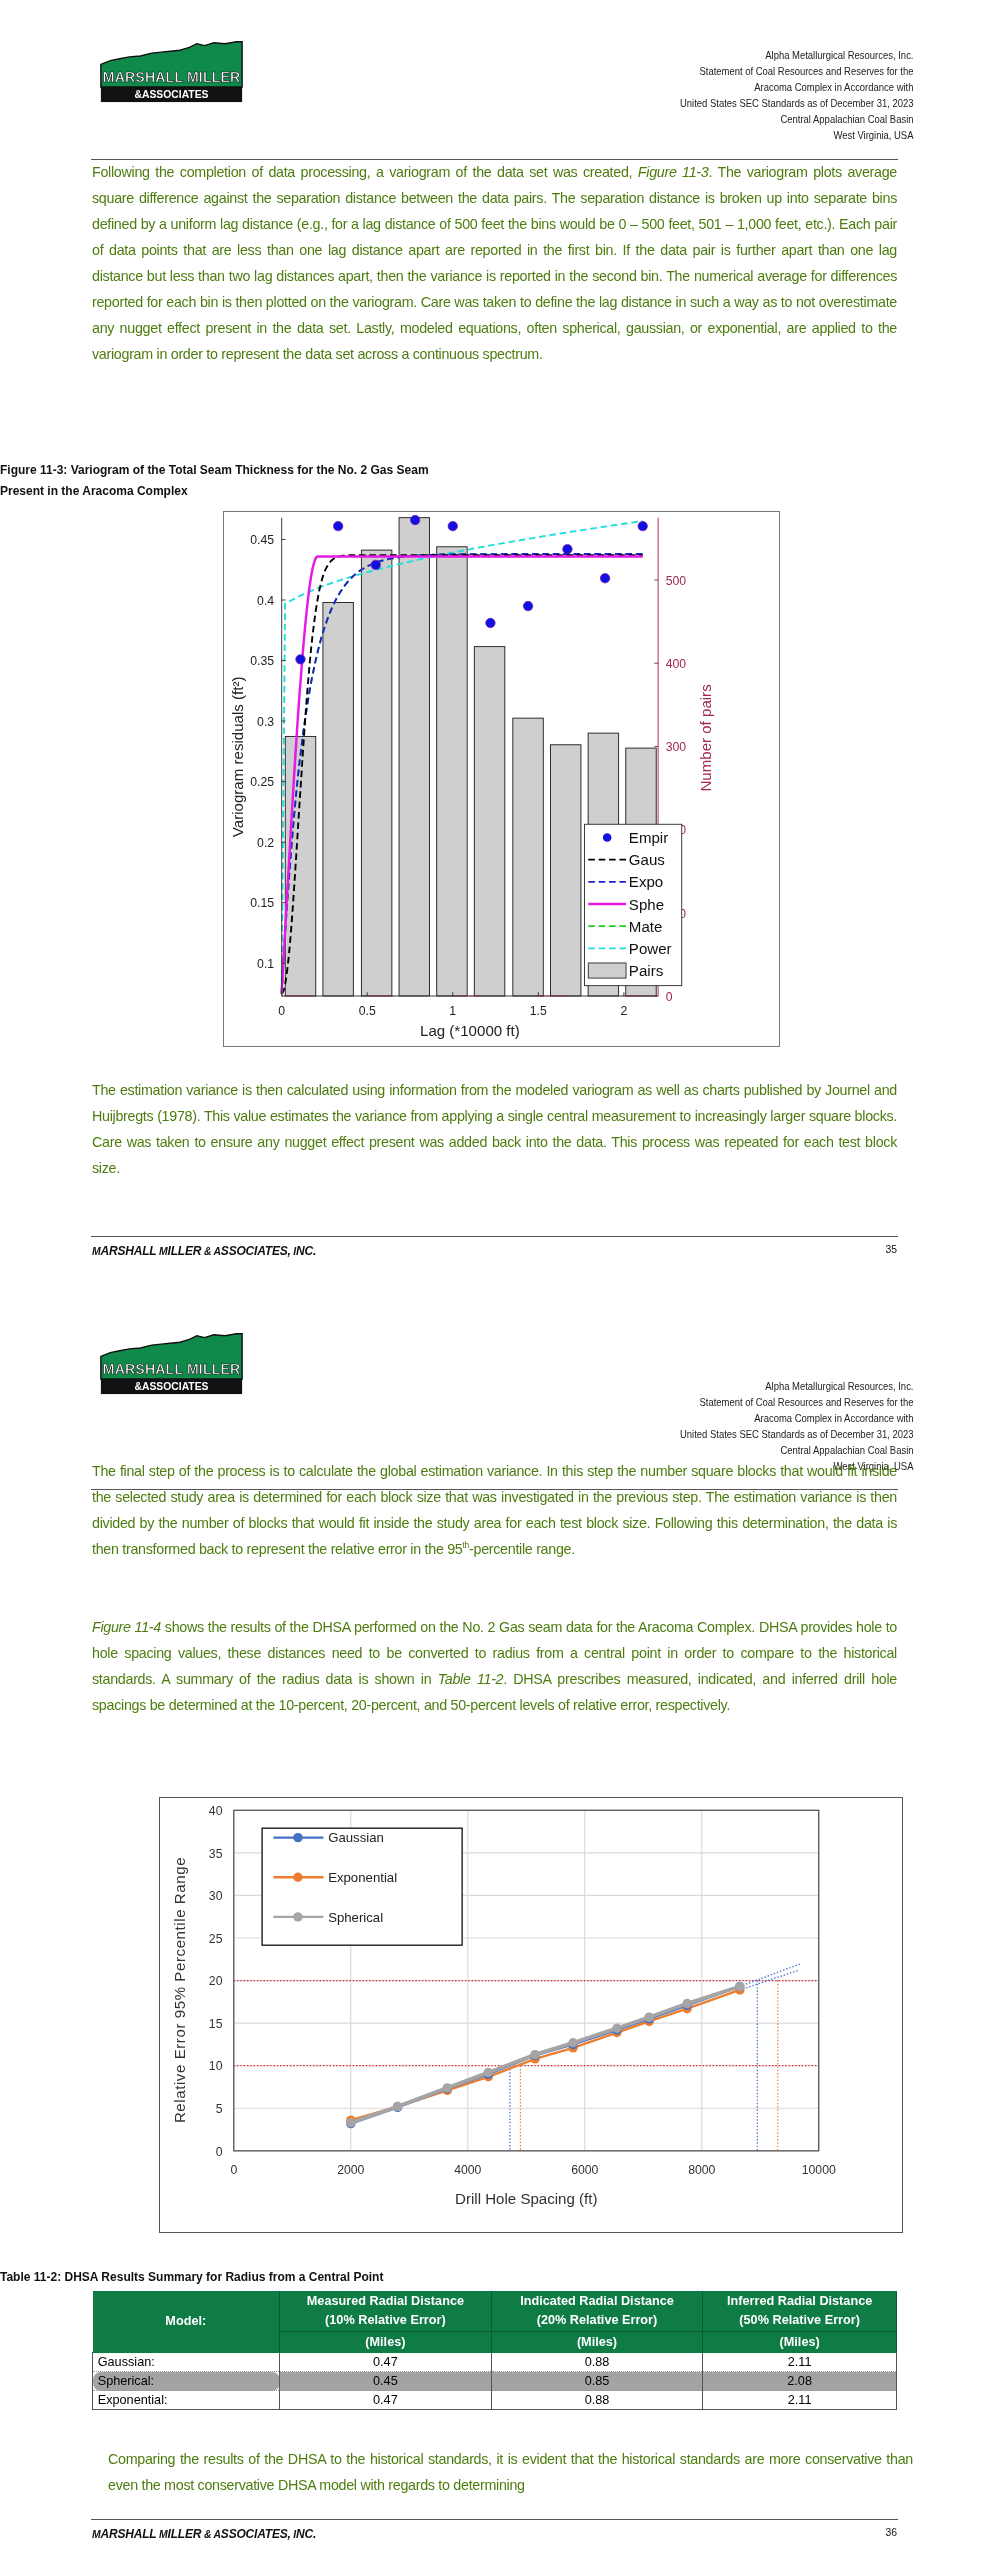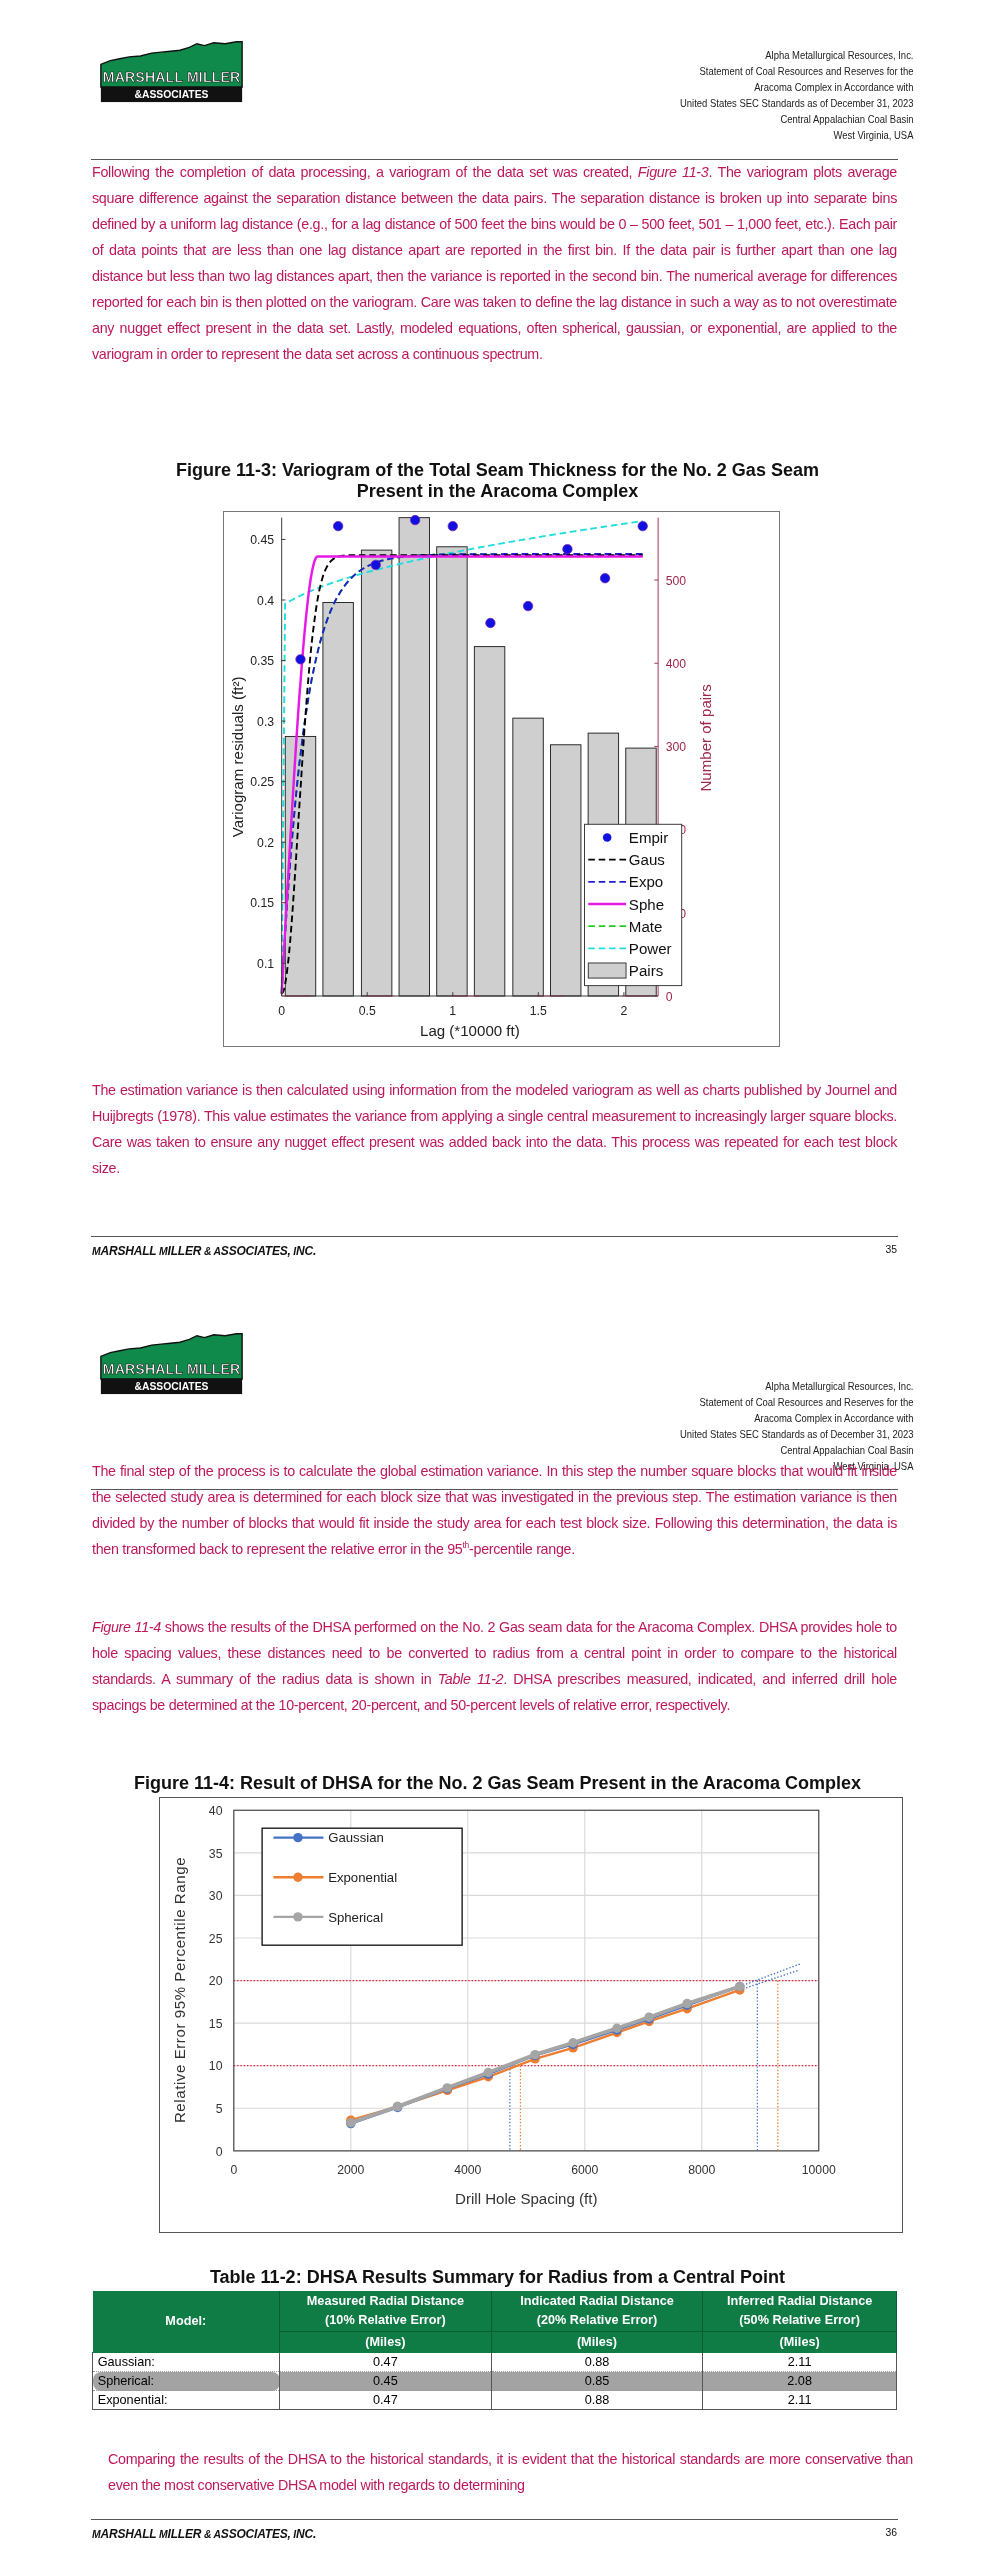--- a/index.html
+++ b/index.html
@@ -3,23 +3,23 @@
 <meta charset="utf-8">
 <style>
   html, body { margin:0; padding:0; background:#ffffff; }
   body { width:995px; height:2576px; position:relative; font-family:"Liberation Sans", sans-serif; color:#000; overflow:hidden; }
   .page { position:absolute; left:0; width:995px; }
   .page1 { top:0; height:1288px; }
   .page2 { top:1288px; height:1288px; }
   .logo { position:absolute; left:99px; width:145px; height:66px; }
   .hdr { position:absolute; right:82px; text-align:right; font-family:"Liberation Sans Narrow","Liberation Sans", sans-serif; font-size:11px; line-height:16px; color:#222; transform:scaleX(0.86); transform-origin:right top; }
   .rule { position:absolute; left:91px; width:807px; height:0; border-top:1.4px solid #555; }
-  .para { position:absolute; left:92px; width:805px; font-family:"Liberation Sans", sans-serif; font-size:14.3px; line-height:26px; text-align:justify; color:#be185d; letter-spacing:-0.3px; }
+  .para { position:absolute; left:92px; width:805px; font-family:"Liberation Sans", sans-serif; font-size:14.3px; line-height:26px; text-align:justify; color:#4d7c0f; letter-spacing:-0.3px; }
   .para i { font-style:italic; }
-  .caption { position:absolute; left:0; width:995px; text-align:center; font-weight:bold; font-size:18px; line-height:21px; color:#111; }
+  .caption { position:absolute; left:0; width:995px; text-align:left; font-weight:bold; font-size:12px; line-height:21px; color:#111; }
   .footer-name { position:absolute; left:92px; font-style:italic; font-weight:bold; font-size:10.4px; color:#111; letter-spacing:-0.2px; }
   .footer-name .sc { font-size:12px; }
   .footer-num { position:absolute; right:98px; font-size:10.4px; color:#111; }
   .fig { position:absolute; border:1.4px solid #777; background:#fff; }
   table.dt { position:absolute; left:92px; width:805px; border-collapse:collapse; font-size:12.7px; }
   table.dt th { background:#0f7b45; color:#fff; font-weight:bold; text-align:center; padding:0.9px 3.8px; line-height:19px; border-right:0.9px solid #0a5c33; }
   table.dt th.model { border-bottom:0.9px solid #0f7b45; }
   table.dt tr.units th { border-top:0.9px solid #0a5c33; }
   table.dt td { padding:0 4.7px; line-height:18px; border-right:0.9px solid #555; border-bottom:0.9px dotted #999; text-align:center; }
   table.dt td:first-child { text-align:left; border-left:0.9px solid #555;border-radius:8px; }
@@ -165,21 +165,20 @@
     <div>United States SEC Standards as of December 31, 2023</div>
     <div>Central Appalachian Coal Basin</div>
     <div>West Virginia, USA</div>
   </div>
   <div class="rule" style="top:201px;"></div>
 
   <p class="para" style="top:170px;margin:0;"><span>The final step of the process is to calculate the global estimation variance.  In this step the number square blocks that would fit inside the selected study area is determined for each block size that was investigated in the previous step.  The estimation variance is then divided by the number of blocks that would fit inside the study area for each test block size.  Following this determination, the data is then transformed back to represent the relative error in the 95</span><sup>th</sup><span>-percentile range.</span></p>
 
   <p class="para" style="top:326px;margin:0;"><i>Figure 11-4</i><span> shows the results of the DHSA performed on the No. 2 Gas seam data for the Aracoma Complex.  DHSA provides hole to hole spacing values, these distances need to be converted to radius from a central point in order to compare to the historical standards.  A summary of the radius data is shown in </span><i>Table 11-2</i><span>.  DHSA prescribes measured, indicated, and inferred drill hole spacings be determined at the 10-percent, 20-percent, and 50-percent levels of relative error, respectively.</span></p>
 
-  <div class="caption" style="top:485px;">Figure 11-4: Result of DHSA for the No. 2 Gas Seam Present in the Aracoma Complex</div>
 
   <div class="fig" style="left:159px;top:509px;width:742px;height:434px;border-color:#555;">
     <svg id="dhsa" width="742" height="434" viewBox="0 0 786 460">
         <line x1="78" y1="374" x2="698" y2="374" stroke="#d9d9d9" stroke-width="1.2"></line>
         <line x1="78" y1="328.875" x2="698" y2="328.875" stroke="#d9d9d9" stroke-width="1.2"></line>
         <line x1="78" y1="283.75" x2="698" y2="283.75" stroke="#d9d9d9" stroke-width="1.2"></line>
         <line x1="78" y1="238.625" x2="698" y2="238.625" stroke="#d9d9d9" stroke-width="1.2"></line>
         <line x1="78" y1="193.5" x2="698" y2="193.5" stroke="#d9d9d9" stroke-width="1.2"></line>
         <line x1="78" y1="148.375" x2="698" y2="148.375" stroke="#d9d9d9" stroke-width="1.2"></line>
         <line x1="78" y1="103.25" x2="698" y2="103.25" stroke="#d9d9d9" stroke-width="1.2"></line>

